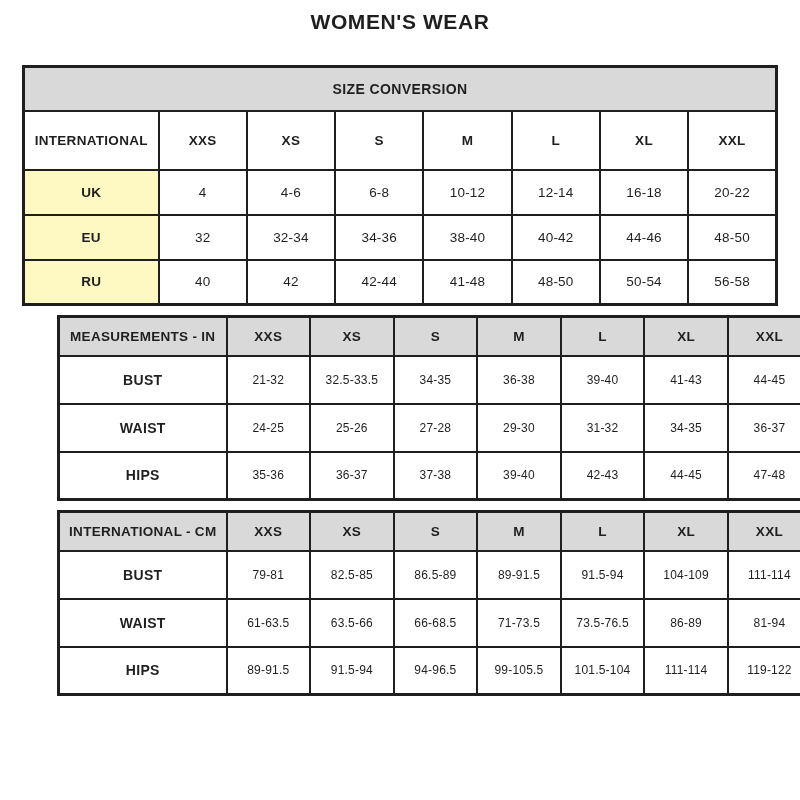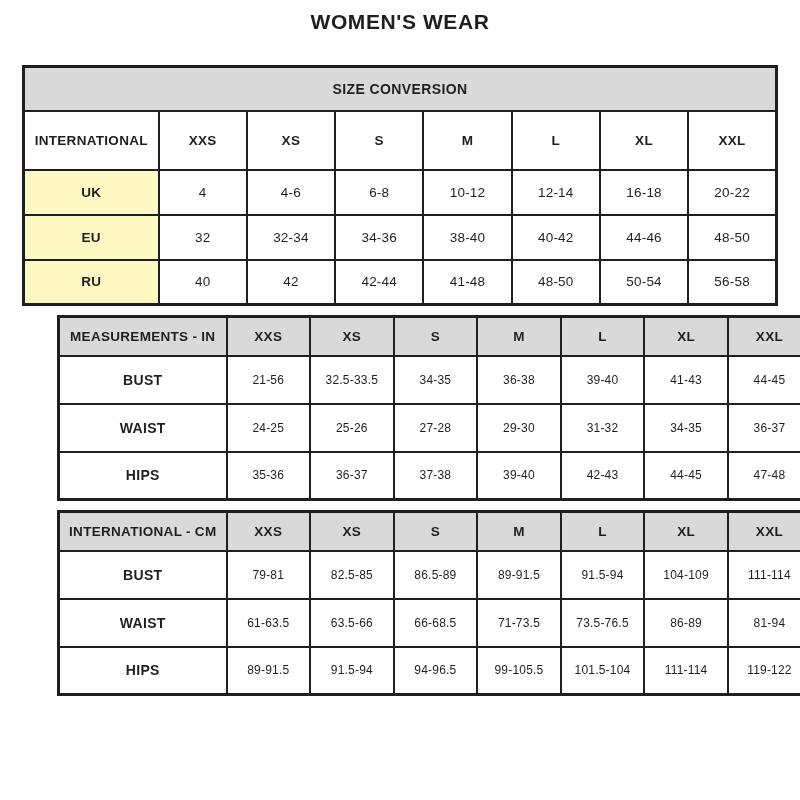--- a/index.html
+++ b/index.html
@@ -147,21 +147,21 @@
         <th>S</th>
         <th>M</th>
         <th>L</th>
         <th>XL</th>
         <th>XXL</th>
       </tr>
     </thead>
     <tbody>
         <tr>
           <th class="row-label">BUST</th>
-          <td>21-56</td>
+          <td>21-32</td>
           <td>32.5-33.5</td>
           <td>34-35</td>
           <td>36-38</td>
           <td>39-40</td>
           <td>41-43</td>
           <td>44-45</td>
         </tr>
         <tr>
           <th class="row-label">WAIST</th>
           <td>24-25</td>

